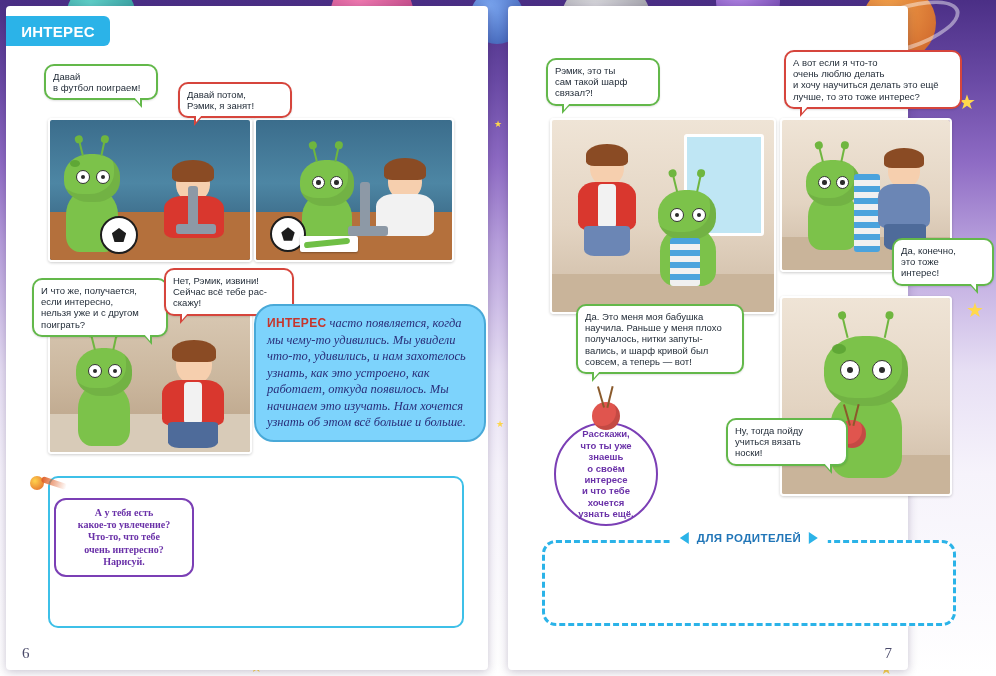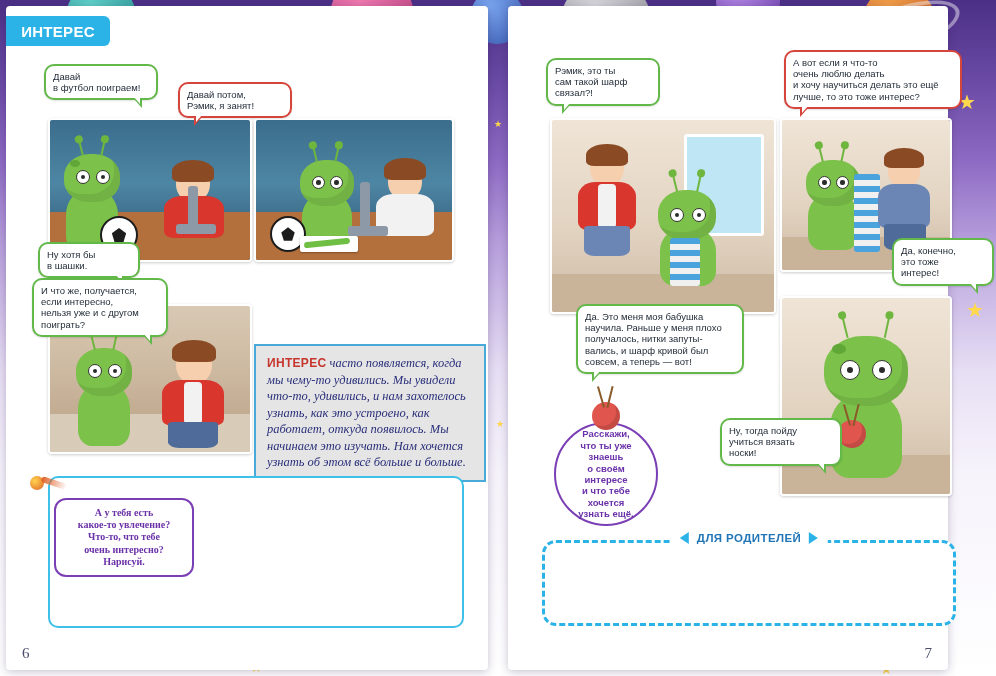--- a/index.html
+++ b/index.html
@@ -37,21 +37,21 @@
   .star.lg{font-size:20px;}
   .star.white{color:#fff;}
   .star.pink{color:#ff9ad0;}
 
   
   .page{
     position:absolute;background:#ffffff;border-radius:4px;
     box-shadow:0 2px 10px rgba(40,20,70,.25);
   }
   #page-left{left:6px;top:6px;width:482px;height:664px;}
-  #page-right{left:508px;top:6px;width:400px;height:664px;padding-left:40px;}
+  #page-right{left:508px;top:6px;width:400px;height:664px;}
 
   .tab{
     position:absolute;left:0;top:10px;width:104px;height:30px;
     background:#2bb3e8;border-radius:0 6px 6px 0;
     color:#fff;font-weight:bold;font-size:15px;
     display:flex;align-items:center;justify-content:center;
     letter-spacing:.3px;
   }
 
   
@@ -95,23 +95,23 @@
   .bubble:after,.bubble:before{content:"";position:absolute;width:0;height:0;border-style:solid;}
   .tail-bl:before{border-width:10px 9px 0 0;border-color:#3b8fd4 transparent transparent transparent;left:14px;bottom:-10px;}
   .tail-bl:after{border-width:7px 6px 0 0;border-color:#fff transparent transparent transparent;left:16px;bottom:-6px;}
   .tail-br:before{border-width:10px 0 0 9px;border-color:#3b8fd4 transparent transparent transparent;right:14px;bottom:-10px;}
   .tail-br:after{border-width:7px 0 0 6px;border-color:#fff transparent transparent transparent;right:16px;bottom:-6px;}
   .bubble.green.tail-bl:before,.bubble.green.tail-br:before{border-top-color:#63b84a;}
   .bubble.red.tail-bl:before,.bubble.red.tail-br:before{border-top-color:#d6453c;}
 
   
   .defbox{
-    position:absolute;background:#e5e5e5;border:2px solid #49a9d8;border-radius:0;
+    position:absolute;background:#7dd3fc;border:2px solid #49a9d8;border-radius:20px;
     padding:9px 11px;font-size:12.5px;line-height:1.32;color:#2a2f7a;
-    font-family:"Liberation Serif", serif;font-style:italic;margin-top:40px;
+    font-family:"Liberation Serif", serif;font-style:italic;
   }
   .defbox b{color:#c6352c;font-style:normal;font-family:"Liberation Sans",sans-serif;font-size:12px;letter-spacing:.3px;}
 
   
   .drawbox{position:absolute;border:2px solid #3ec0e8;border-radius:10px;background:#fff;}
   .task-bubble{
     position:absolute;background:#fff;border:2px solid #7b3fb5;border-radius:12px;
     padding:7px 9px;font-size:10px;line-height:1.22;color:#6a31a8;font-weight:bold;text-align:center;
   }
   .comet{position:absolute;width:0;height:0;}
@@ -230,26 +230,27 @@
       <div class="hair" style="left:122px;top:34px;width:44px;height:22px;"></div>
       <div class="shirt" style="left:112px;top:74px;width:62px;height:46px;"></div>
       <div class="shirt white" style="left:134px;top:76px;width:18px;height:42px;border-radius:4px;"></div>
       <div class="jeans" style="left:118px;top:116px;width:50px;height:26px;"></div>
     </div>
 
     <div class="bubble red tail-bl" style="left:172px;top:76px;width:96px;white-space:pre-line;">Давай потом,
 Рэмик, я занят!</div>
     <div class="bubble green tail-br" style="left:38px;top:58px;width:96px;white-space:pre-line;">Давай
 в футбол поиграем!</div>
-    <div class="bubble green tail-br" style="left:32px;top:236px;width:84px;white-space:pre-line;">Ну хотя бы
-в шашки.</div>
     <div class="bubble green tail-br" style="left:26px;top:272px;width:118px;white-space:pre-line;">И что же, получается,
 если интересно,
 нельзя уже и с другом
 поиграть?</div>
+    <div class="bubble red tail-bl" style="left:158px;top:262px;width:112px;white-space:pre-line;">Нет, Рэмик, извини!
+Сейчас всё тебе рас-
+скажу!</div>
 
     <div class="defbox" style="left:248px;top:298px;width:206px;">
       <b>ИНТЕРЕС</b><span> часто появляется, когда мы чему-то удивились. Мы увидели что-то, удивились, и нам захотелось узнать, как это устроено, как работает, откуда появилось. Мы начинаем это изучать. Нам хочется узнать об этом всё больше и больше.</span>
     </div>
 
     <div class="drawbox" style="left:42px;top:470px;width:412px;height:148px;"></div>
     <div class="comet" style="left:24px;top:470px;">
       <div class="headc"></div>
         <div class="tailc"></div>
     </div>
@@ -319,21 +320,21 @@
 и хочу научиться делать это ещё
 лучше, то это тоже интерес?</div>
     <div class="bubble green tail-bl" style="left:68px;top:298px;width:150px;white-space:pre-line;">Да. Это меня моя бабушка
 научила. Раньше у меня плохо
 получалось, нитки запуты-
 вались, и шарф кривой был
 совсем, а теперь — вот!</div>
     <div class="bubble green tail-br" style="left:384px;top:232px;width:84px;white-space:pre-line;">Да, конечно,
 это тоже
 интерес!</div>
-    <div class="bubble green tail-br" style="left:212px;top:412px;width:104px;white-space:pre-line;">Ну, тогда пойду
+    <div class="bubble green tail-br" style="left:218px;top:412px;width:104px;white-space:pre-line;">Ну, тогда пойду
 учиться вязать
 носки!</div>
 
     <div class="round-task" style="left:46px;top:416px;white-space:pre-line;">Расскажи,
 что ты уже знаешь
 о своём интересе
 и что тебе хочется
 узнать ещё.</div>
     <div class="yarn" style="left:84px;top:396px;"></div>
 

